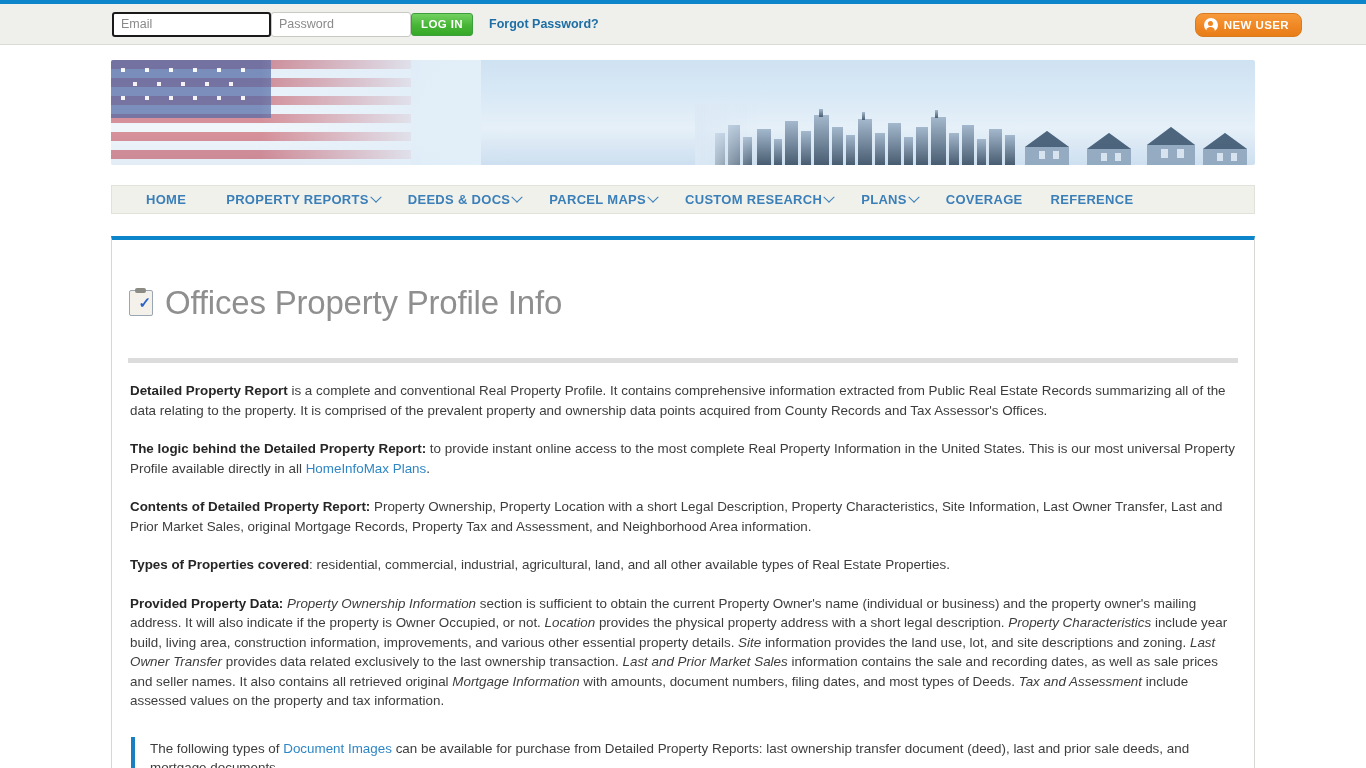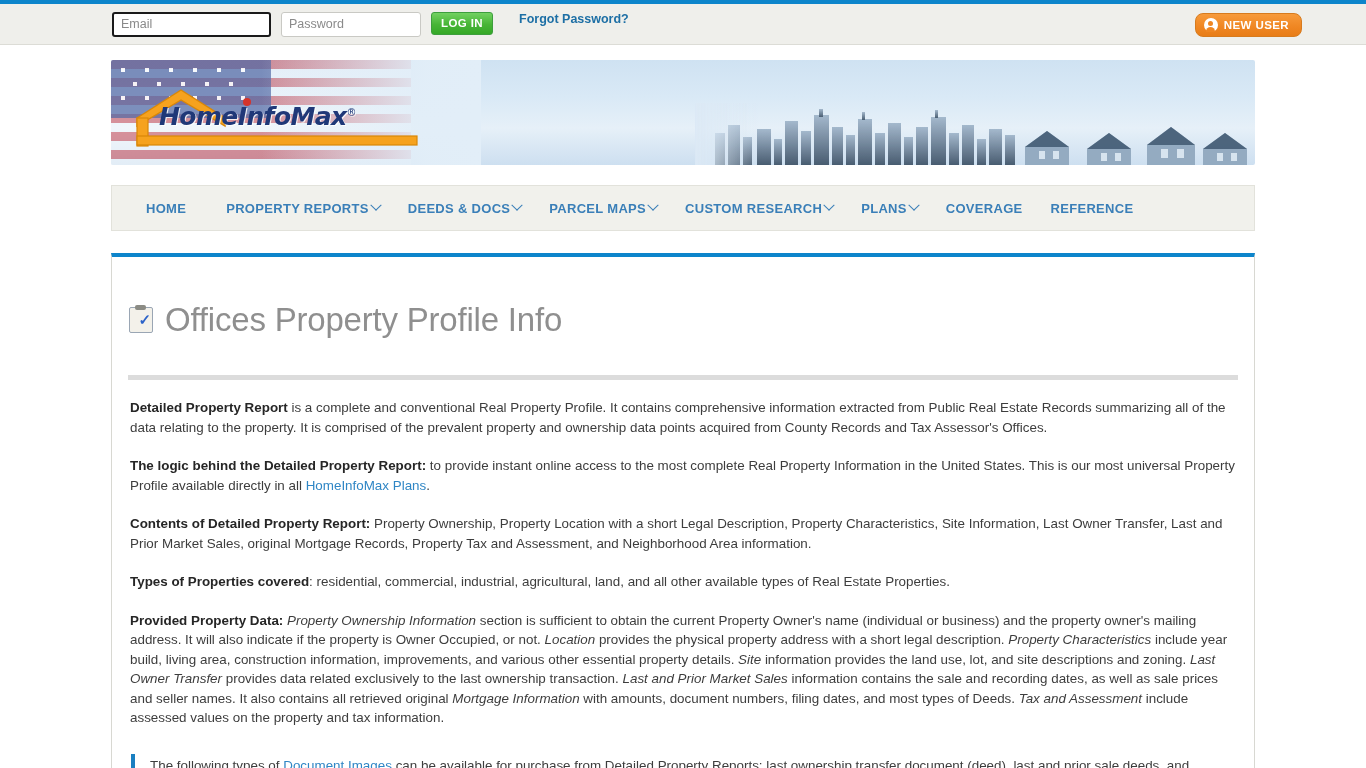--- a/index.html
+++ b/index.html
@@ -24,23 +24,22 @@
     height: 41px;
     width: 100%;
     background: #efefeb;
     border-bottom: 1px solid #dcdcd6;
     display: flex;
     align-items: center;
     position: relative;
   }
   .login-inner {
     display: flex;
-    align-items: flex-start;
+    align-items: center;
     margin-left: 112px;
-    gap: 10px;
   }
   .inp {
     height: 25px;
     font-family: "Liberation Sans", sans-serif;
     font-size: 12.5px;
     color: #6f6f6f;
     padding: 0 7px;
     background: #ffffff;
     outline: none;
   }
@@ -209,21 +208,21 @@
   }
   .logo-reg {
     font-size: 10px;
     vertical-align: super;
     font-style: normal;
     font-weight: normal;
   }
 
   
   .nav {
-    height: 46px;
+    height: 29px;
     margin-top: 20px;
     background: #f1f1ec;
     border: 1px solid #e2e2db;
     display: flex;
     align-items: center;
     padding-left: 18px;
   }
   .nav-item {
     color: #3a7fb8;
     font-size: 13px;
@@ -407,31 +406,20 @@
         <rect x="406" y="50" width="6" height="8"></rect>
         <rect x="420" y="50" width="6" height="8"></rect>
         <rect x="466" y="46" width="7" height="9"></rect>
         <rect x="482" y="46" width="7" height="9"></rect>
         <rect x="522" y="50" width="6" height="8"></rect>
         <rect x="536" y="50" width="6" height="8"></rect>
       </g>
       <rect x="0" y="0" width="180" height="62" fill="url(#skyfade)"></rect>
     </svg>
 
-    <div class="logo-wrap">
-      <svg class="logo-house" viewBox="0 0 296 60">
-        <polygon points="8,30 52,2 96,30 96,38 52,12 8,38" fill="#f6a21e" stroke="#d98708" stroke-width="1.4"></polygon>
-        <rect x="8" y="30" width="11" height="28" fill="#f6a21e" stroke="#d98708" stroke-width="1.2"></rect>
-        <rect x="8" y="48" width="280" height="9" fill="#f6a21e" stroke="#d98708" stroke-width="1.2"></rect>
-        <circle cx="118" cy="14" r="4" fill="#d5342a"></circle>
-      </svg>
-      <div class="logo-text">
-        <span>HomeInfoMax</span><span class="logo-reg">®</span>
-      </div>
-    </div>
   </div>
 
   <div class="nav">
     <a class="nav-item" href="#">
       <span>HOME</span>
     </a>
     <a class="nav-item" href="#">
       <span>PROPERTY REPORTS</span>
       <span class="caret"></span>
     </a>

